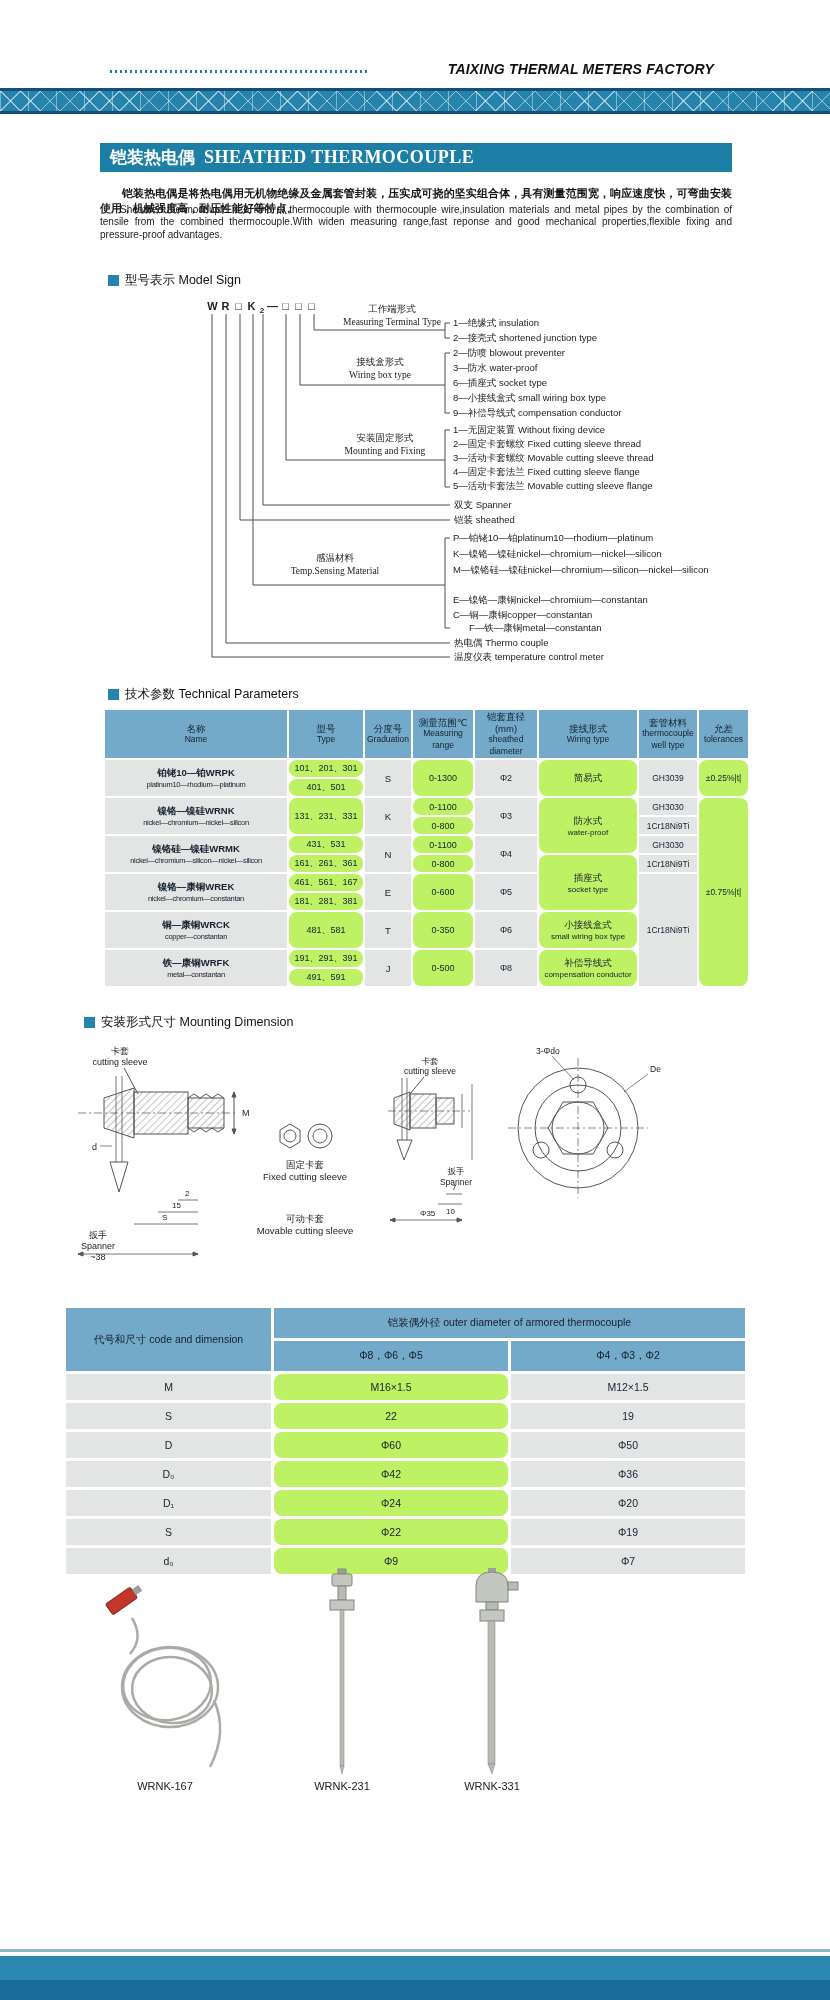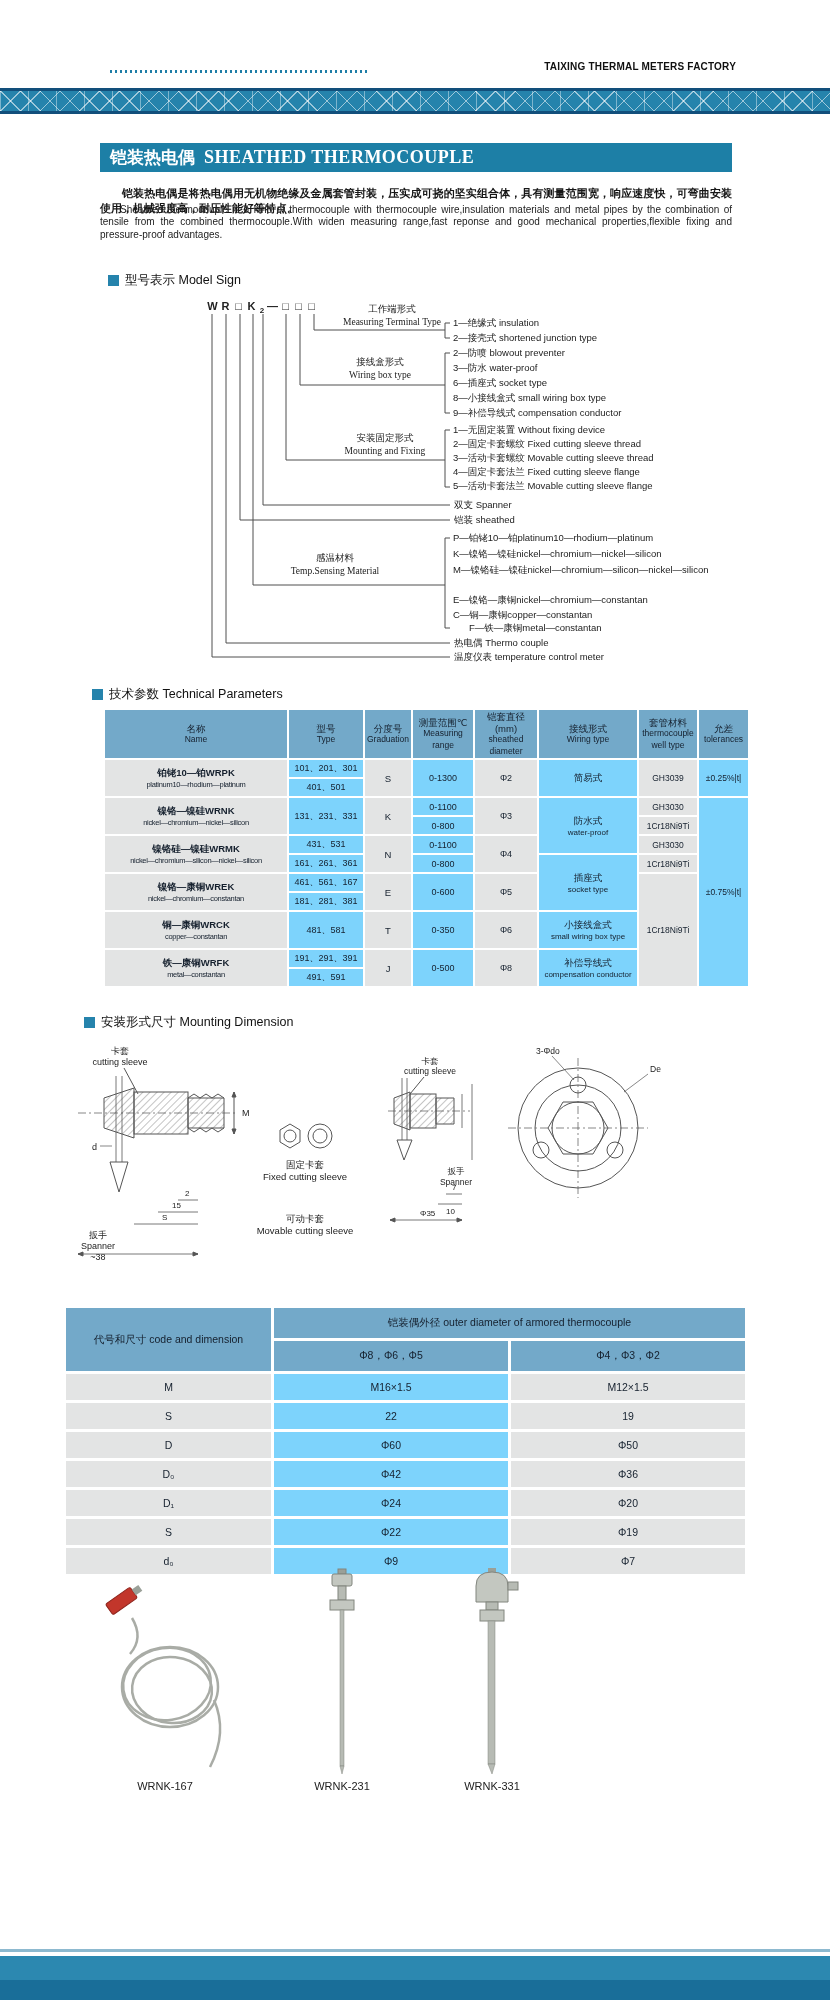--- a/index.html
+++ b/index.html
@@ -1,20 +1,20 @@
 <!DOCTYPE html>
 <html><head>
 <meta charset="utf-8">
 <style>
   html,body{margin:0;padding:0;background:#ffffff;}
   .page{position:relative;width:830px;height:2000px;background:#fff;overflow:hidden;
         font-family:"Liberation Sans","DejaVu Sans",sans-serif;color:#1b1b1b;}
   .abs{position:absolute;}
   
-  .factory{position:absolute;top:61px;right:94px;font-size:10px;font-weight:bold;color:#101010;letter-spacing:.2px;}
+  .factory{position:absolute;top:61px;right:116px;font-size:14px;font-weight:bold;color:#101010;letter-spacing:.2px;font-style:italic;}
   .dotline{position:absolute;top:70px;left:110px;width:258px;height:3px;
            background:repeating-linear-gradient(90deg,#1f7ea7 0 2px,transparent 2px 5px);}
   .lattice{position:absolute;top:88px;left:0;width:830px;height:20px;background-color:#2583ac;
            border-top:3px solid #124f7b;border-bottom:3px solid #124f7b;
            background-image:
              repeating-linear-gradient(45deg,rgba(255,255,255,.55) 0 1px,transparent 1px 14px),
              repeating-linear-gradient(135deg,rgba(255,255,255,.55) 0 1px,transparent 1px 14px),
              repeating-linear-gradient(90deg,rgba(255,255,255,.4) 0 1px,transparent 1px 28px);}
   
   .titlebar{position:absolute;left:100px;top:143px;width:632px;height:29px;background:#1d7fa6;
@@ -38,21 +38,21 @@
   .opt{position:absolute;left:353px;font-size:9.5px;white-space:nowrap;color:#222;}
   .optwrap{white-space:normal;width:272px;line-height:14.5px;}
   .dline{position:absolute;left:354px;font-size:9.5px;white-space:nowrap;color:#222;}
   .diagram svg{position:absolute;left:0;top:0;}
   
   table.tech{position:absolute;left:103px;top:708px;border-spacing:2px;table-layout:fixed;width:631px;}
   table.tech td{text-align:center;vertical-align:middle;padding:0 1px;color:#15202e;}
   td.hd{background:#73a9c9;font-size:9.5px;line-height:11.5px;height:48px;color:#14222e;}
   td.hd .en{font-size:8.5px;}
   .cg{background:#e3e4e4;}
-  .cb{background:#7dd3fc;}
+  .cb{background:#bef264;border-radius:8px;}
   table.tech tr{height:17px;}
   .nm-zh{font-size:9.5px;font-weight:bold;}
   .nm-en{font-size:7.5px;letter-spacing:-.3px;}
   .t9{font-size:9px;}
   .t95{font-size:9.5px;}
   .t85{font-size:8.5px;}
   .w-en{font-size:8px;}
   
   table.dims{position:absolute;left:63px;top:1305px;border-spacing:3px;table-layout:fixed;width:679px;}
   table.dims td{text-align:center;vertical-align:middle;color:#15202e;}
@@ -160,21 +160,21 @@
     <div class="opt" style="top:256px;">K—镍铬—镍硅nickel—chromium—nickel—silicon</div>
     <div class="opt optwrap" style="top:271px;">M—镍铬硅—镍硅nickel—chromium—silicon—nickel—silicon</div>
     <div class="opt" style="top:302px;">E—镍铬—康铜nickel—chromium—constantan</div>
     <div class="opt" style="top:317px;">C—铜—康铜copper—constantan</div>
     <div class="opt" style="top:330px;padding-left:16px;">F—铁—康铜metal—constantan</div>
 
     <div class="dline" style="top:345px;">热电偶 Thermo couple</div>
     <div class="dline" style="top:359px;">温度仪表 temperature control meter</div>
   </div>
 
-  <div class="sec" style="left:92px;top:686px;">
+  <div class="sec" style="left:108px;top:686px;">
     <div class="sq"></div>
     <span>技术参数 Technical Parameters</span>
   </div>
 
   <table class="tech">
     <colgroup>
         <col style="width:182px">
         <col style="width:74px">
         <col style="width:46px">
         <col style="width:60px">

